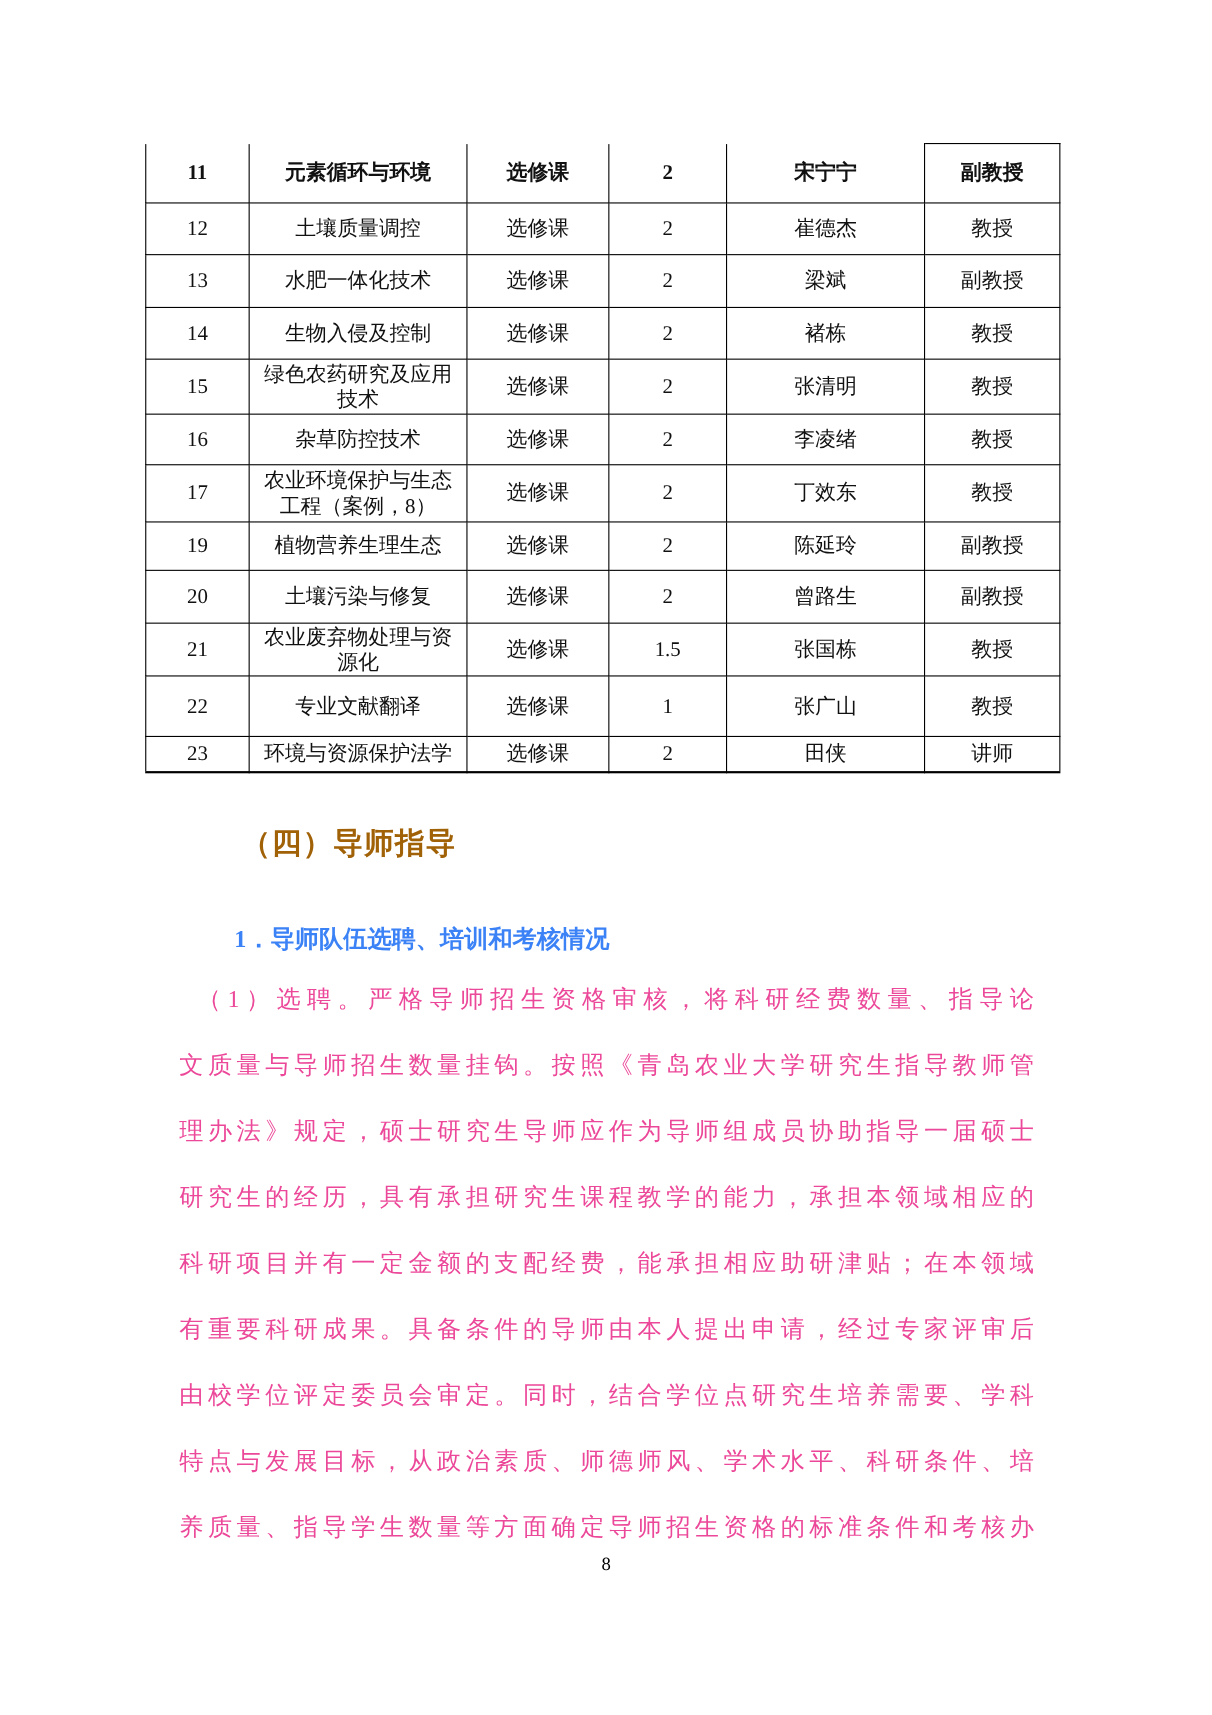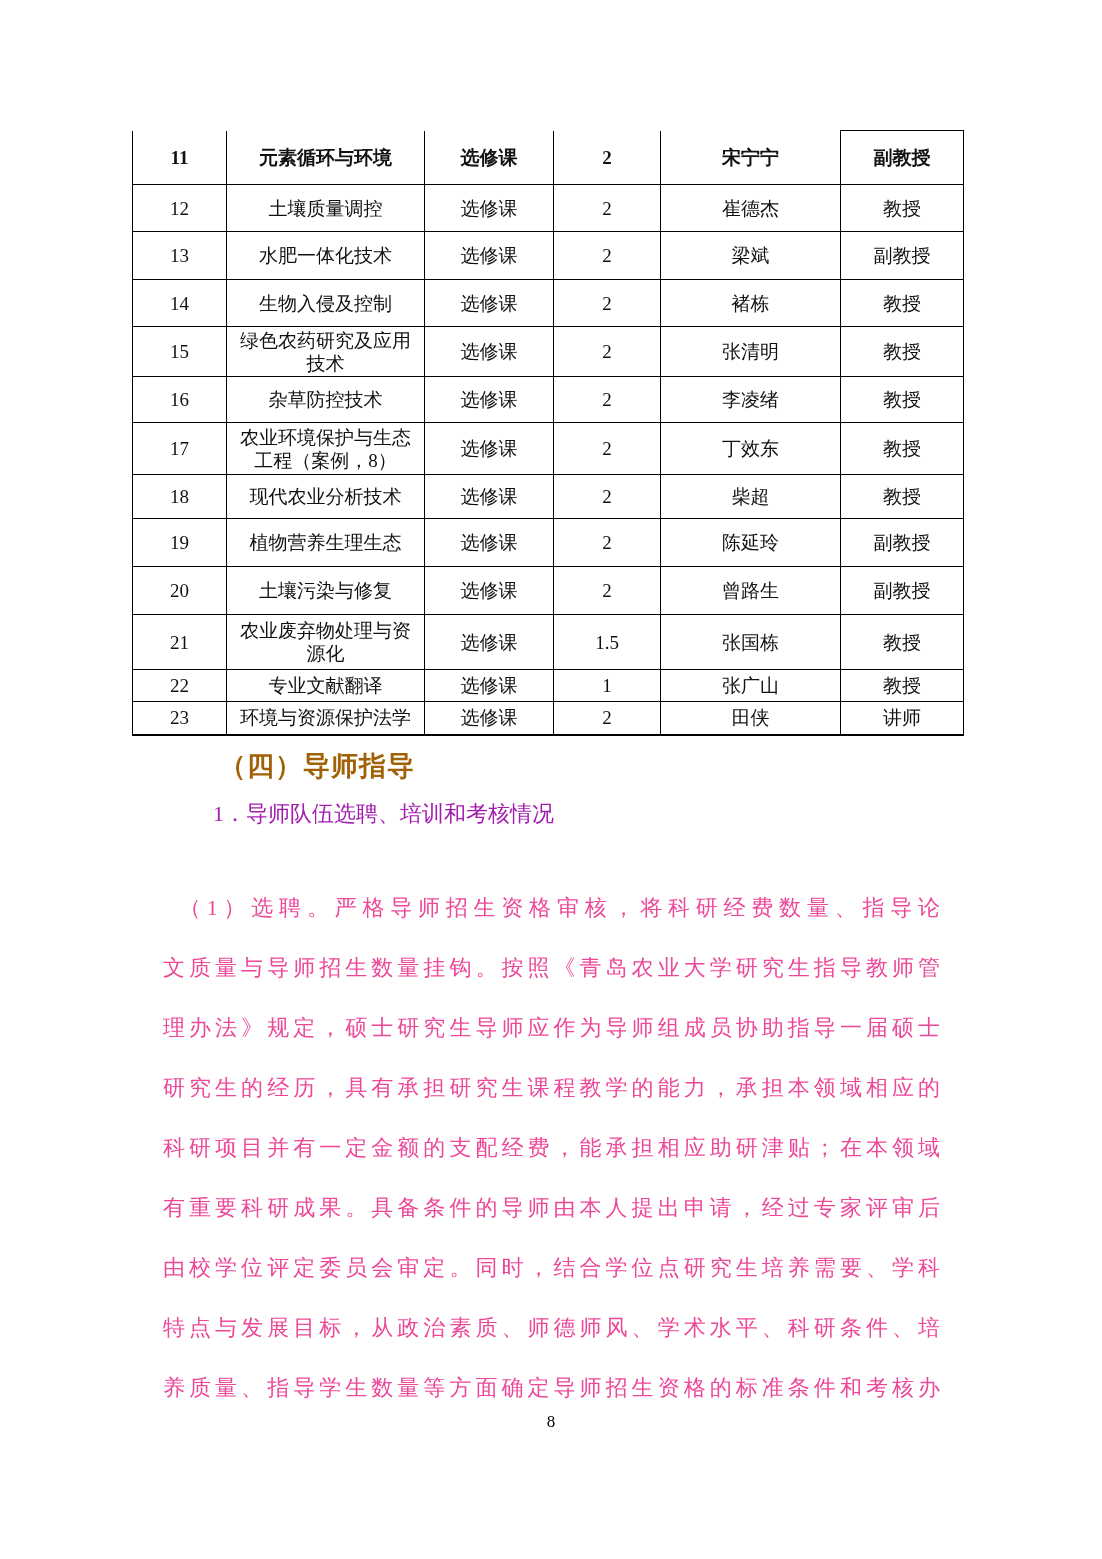--- a/index.html
+++ b/index.html
@@ -67,27 +67,28 @@
     width: 780px;
     font-family: "Liberation Sans", "DejaVu Sans", sans-serif;
     font-size: 27px;
     font-weight: 700;
     letter-spacing: 1px;
     text-indent: 56px;
     color: #a16207;
   }
   .sub-item {
     position: absolute;
-    top: 798px;
+    top: 838px;
     left: 163px;
     width: 780px;
     font-size: 22px;
     line-height: 32px;
     padding-left: 50px;
-    color: #a21caf;
+    color: #3b82f6;
+    font-weight: bold;
   }
   .paragraph {
     position: absolute;
     top: 878px;
     left: 163px;
     width: 777px;
     color: #ec4899;
   }
   .para-line {
     font-size: 22px;
@@ -181,28 +182,20 @@
           <tr>
             <td>17</td>
             <td class="course">农业环境保护与生态
 工程（案例，8）</td>
             <td>选修课</td>
             <td>2</td>
             <td>丁效东</td>
             <td>教授</td>
           </tr>
           <tr>
-            <td>18</td>
-            <td class="course">现代农业分析技术</td>
-            <td>选修课</td>
-            <td>2</td>
-            <td>柴超</td>
-            <td>教授</td>
-          </tr>
-          <tr>
             <td>19</td>
             <td class="course">植物营养生理生态</td>
             <td>选修课</td>
             <td>2</td>
             <td>陈延玲</td>
             <td>副教授</td>
           </tr>
           <tr>
             <td>20</td>
             <td class="course">土壤污染与修复</td>

